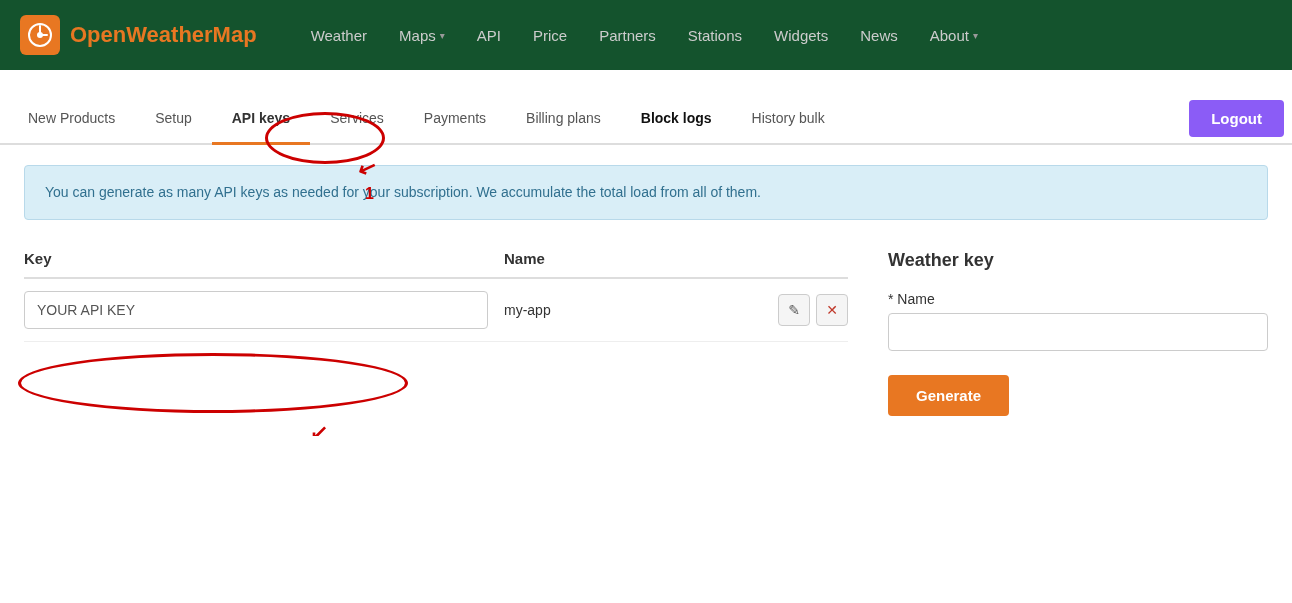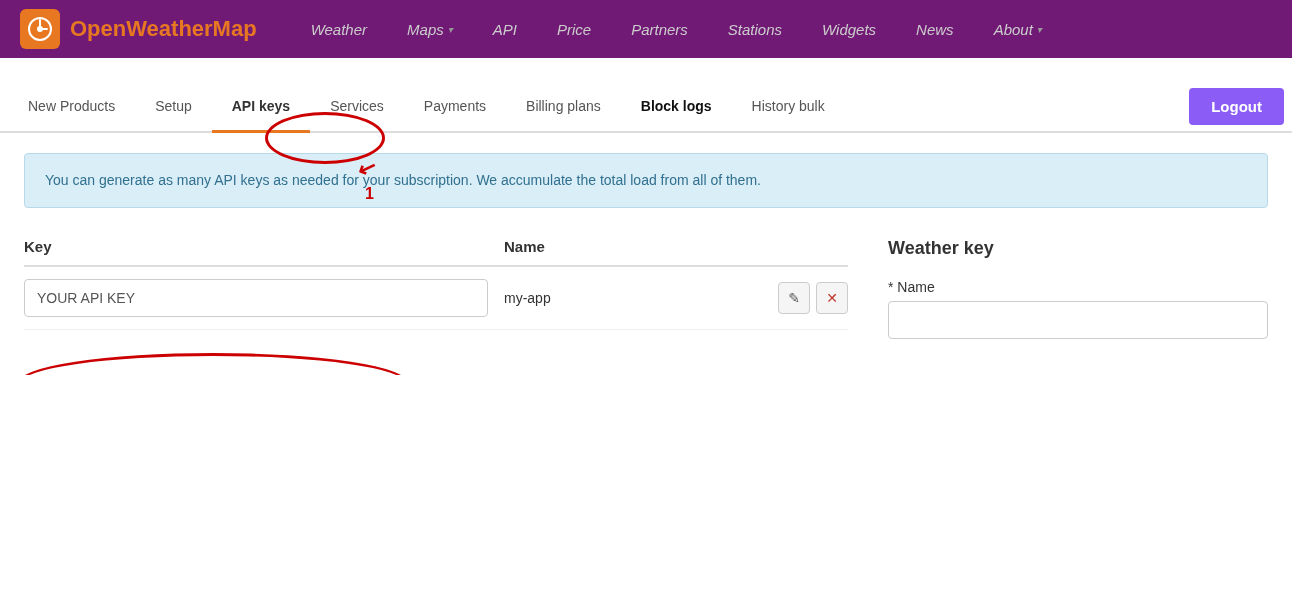--- a/index.html
+++ b/index.html
@@ -1,24 +1,24 @@
 <!DOCTYPE html>
 <html><head>
   <meta charset="utf-8">
   <style>
     * { box-sizing: border-box; margin: 0; padding: 0; }
     body { font-family: Arial, sans-serif; background: #fff; font-size: 14px; color: #333; }
 
     
     .top-nav {
-      background: #701a75;
+      background: #14532d;
       display: flex;
       align-items: center;
       padding: 0 20px;
-      height: 58px;
+      height: 70px;
     }
     .logo-area {
       display: flex;
       align-items: center;
       margin-right: 40px;
     }
     .logo-icon {
       background: #e87722;
       width: 40px;
       height: 40px;
@@ -32,23 +32,22 @@
     .logo-icon svg { width: 26px; height: 26px; }
     .logo-text {
       color: #e87722;
       font-size: 22px;
       font-weight: bold;
       white-space: nowrap;
     }
     .nav-links {
       display: flex;
       align-items: center;
-      gap: 12px;
+      gap: 4px;
       flex: 1;
-      font-style: italic;
     }
     .nav-link {
       color: #ccc;
       text-decoration: none;
       padding: 8px 14px;
       font-size: 15px;
       cursor: pointer;
       white-space: nowrap;
       display: flex;
       align-items: center;
@@ -351,20 +350,21 @@
       </div>
 
       <div class="create-key-section">
         <div class="create-key-title">Weather key</div>
         <div class="form-group">
           <label class="form-label">
             <span>* Name</span>
           </label>
           <input class="form-input" type="text" placeholder="" style="">
         </div>
+        <button class="generate-btn">Generate</button>
       </div>
 
     </div>
   </div>
 
   <div class="annotation-circle-1"></div>
   <div class="annotation-circle-2"></div>
   <div class="annotation-arrow-1">↙</div>
   <div class="annotation-label-1">1</div>
   <div class="annotation-arrow-2">↙</div>

